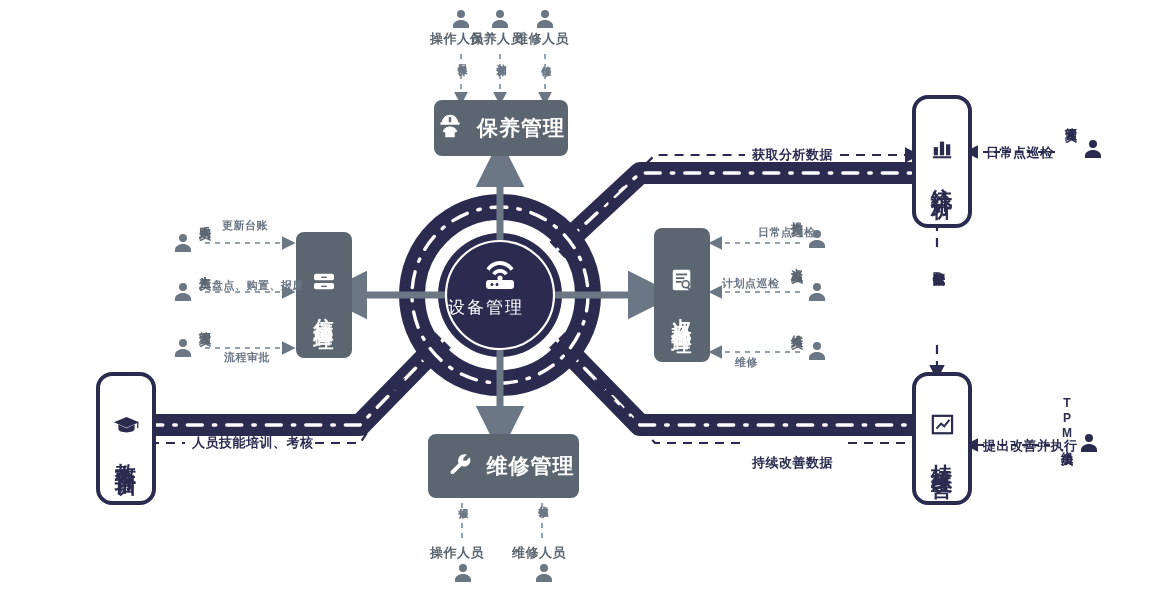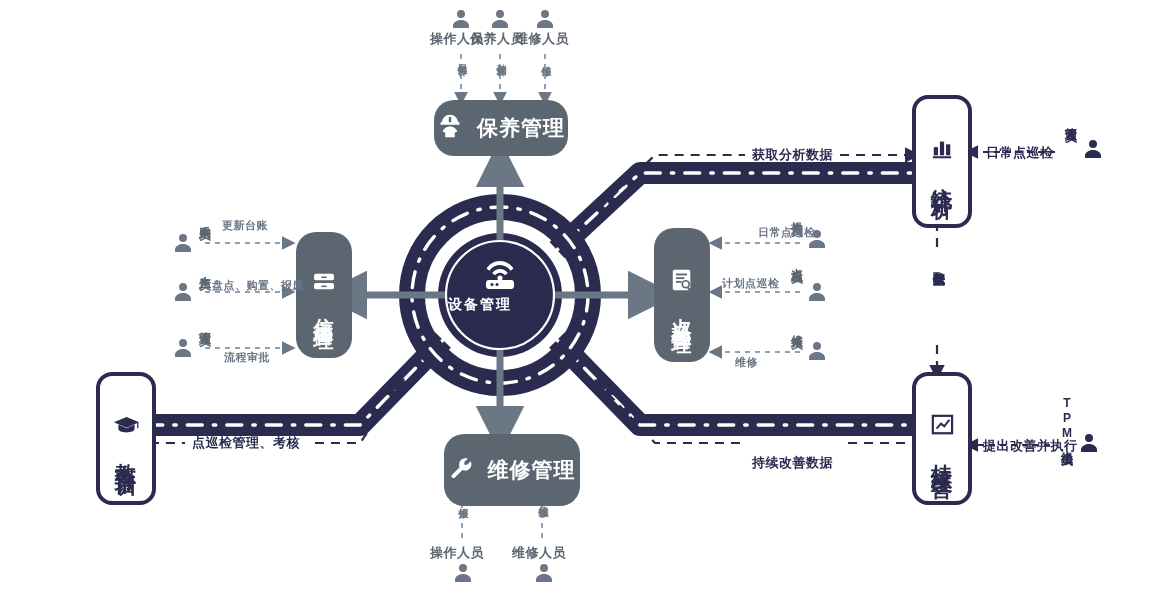--- a/index.html
+++ b/index.html
@@ -4,21 +4,21 @@
 <style>
   html,body{margin:0;padding:0;background:#ffffff;}
   body{width:1156px;height:590px;position:relative;overflow:hidden;
        font-family:"Liberation Sans","DejaVu Sans",sans-serif;}
   #stage{position:absolute;inset:0;width:1156px;height:590px;}
   svg#road-layer{position:absolute;left:0;top:0;width:1156px;height:590px;}
 
   .abs{position:absolute;}
 
   
-  .gbox{position:absolute;background:#5b6671;border-radius:20px;
+  .gbox{position:absolute;background:#5b6671;border-radius:8px;
         display:flex;align-items:center;justify-content:center;}
   .gbox.horiz{flex-direction:row;gap:14px;}
   .gbox.vert{flex-direction:column;gap:6px;}
   .gbox .blabel{color:#ffffff;font-weight:bold;letter-spacing:1px;}
   .gbox.horiz .blabel{font-size:21px;}
   .gbox.vert .blabel{font-size:20px;writing-mode:vertical-rl;text-orientation:upright;
         letter-spacing:4px;line-height:1;}
 
   
   .wbox{position:absolute;background:#ffffff;border:4px solid #2b2b50;border-radius:16px;
@@ -35,21 +35,21 @@
   .role{position:absolute;color:#5b6671;font-size:13px;font-weight:bold;
         white-space:nowrap;letter-spacing:0.5px;}
   .role.vert{writing-mode:vertical-rl;text-orientation:upright;letter-spacing:1px;font-size:12px;}
   .role.navy{color:#2b2b50;}
   .flowlabel{position:absolute;color:#6b7785;font-size:11px;font-weight:bold;
         white-space:nowrap;letter-spacing:0.5px;}
   .flowlabel.vert{writing-mode:vertical-rl;text-orientation:upright;font-size:10px;letter-spacing:0.5px;}
   .flowlabel.navy{color:#2b2b50;font-size:13px;}
   .flowlabel.navy.vert{font-size:12px;}
 
-  .hub-text{position:absolute;color:#ffffff;font-size:14px;font-weight:bold;letter-spacing:2px;
+  .hub-text{position:absolute;color:#ffffff;font-size:17px;font-weight:normal;letter-spacing:2px;
         white-space:nowrap;z-index:7;}
 </style>
 </head>
 <body>
 
 <div id="stage">
 
   <svg id="road-layer" viewBox="0 0 1156 590">
     <defs>
       <marker id="gray-arrow" markerWidth="7" markerHeight="7" refX="3.2" refY="3.5" orient="auto">
@@ -241,21 +241,21 @@
   <div class="flowlabel" style="left:722px;top:276px;">计划点巡检</div>
 
   <div class="person" style="left:806px;top:340px;">
     <svg viewBox="0 0 22 22">
         <path d="M11 2a4 4 0 110 8 4 4 0 010-8zm0 10c4.4 0 8 2.5 8 5.6V20H3v-2.4C3 14.5 6.6 12 11 12z"></path>
       </svg>
   </div>
   <div class="role vert" style="left:788px;top:325px;">维修人员</div>
   <div class="flowlabel" style="left:735px;top:355px;">维修</div>
 
-  <div class="gbox horiz" style="left:444px;top:434px;width:136px;height:72px;">
+  <div class="gbox horiz" style="left:428px;top:434px;width:136px;height:64px;padding-left:15px;">
     <span>
       <svg viewBox="0 0 28 28" width="25" height="25">
         <path d="M18.5 2.5 C14.5 2.5 11.3 5.7 11.3 9.7 C11.3 10.7 11.5 11.6 11.9 12.5 L3.5 20.9 C2.6 21.8 2.6 23.2 3.5 24.1 C4.4 25 5.8 25 6.7 24.1 L15.1 15.7 C16 16.1 16.9 16.3 17.9 16.3 C21.9 16.3 25.1 13.1 25.1 9.1 C25.1 7.9 24.8 6.8 24.3 5.8 L20.3 9.8 L17.2 9.8 L17.2 6.7 L21.2 2.7 C20.4 2.6 19.5 2.5 18.5 2.5 Z" fill="#ffffff"></path>
       </svg>
     </span>
     <span class="blabel">维修管理</span>
   </div>
   <div class="flowlabel vert" style="left:456px;top:500px;">报修</div>
   <div class="role" style="left:430px;top:544px;">操作人员</div>
   <div class="person" style="left:452px;top:562px;">
@@ -314,15 +314,15 @@
         <path d="M15 2 L29 8 L15 14 L1 8 Z" fill="#2b2b50"></path>
         <path d="M6 10.5 L6 15.5 C6 17.6 10 19.2 15 19.2 C20 19.2 24 17.6 24 15.5 L24 10.5 L15 14.5 Z" fill="#2b2b50"></path>
         <line x1="27.5" y1="8.6" x2="27.5" y2="14.5" stroke="#2b2b50" stroke-width="1.4"></line>
       </svg>
     </span>
     <span class="blabel">教育培训</span>
   </div>
 
   <div class="flowlabel navy" style="left:752px;top:146px;">获取分析数据</div>
   <div class="flowlabel navy" style="left:752px;top:434px;margin-top:20px;">持续改善数据</div>
-  <div class="flowlabel navy" style="left:192px;top:434px;">点巡检管理、考核</div>
+  <div class="flowlabel navy" style="left:192px;top:434px;">人员技能培训、考核</div>
 
 </div>
 
 </body></html>

